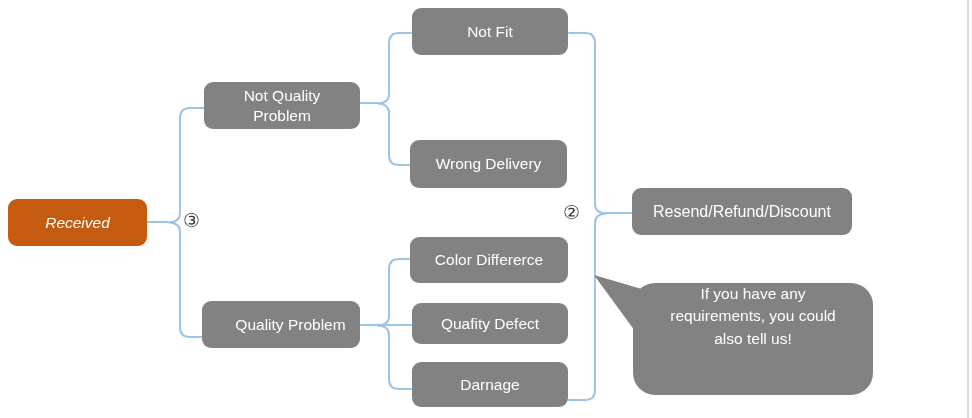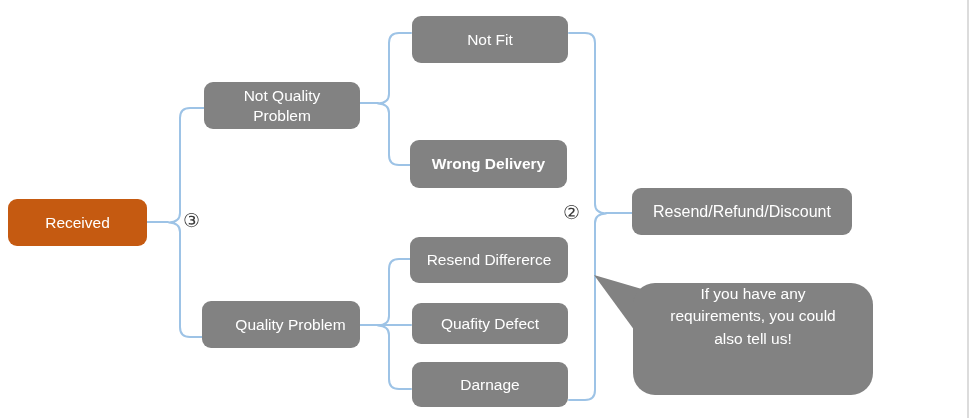--- a/index.html
+++ b/index.html
@@ -27,26 +27,26 @@
     color: var(--node-text);
     border-radius: 9px;
     display: flex;
     align-items: center;
     justify-content: center;
     text-align: center;
     font-size: 15.5px;
     line-height: 1.25;
     box-sizing: border-box;
   }
-  .node.orange { background: var(--received-orange); }
+  .node.orange { background: var(--received-orange); font-style: italic; }
   .node-received        { left: 8px;   top: 199px; width: 139px; height: 47px; }
   .node-not-quality     { left: 204px; top: 82px;  width: 156px; height: 47px; padding: 0 22px; }
   .node-quality         { left: 202px; top: 301px; width: 158px; height: 47px; padding-left: 19px; }
-  .node-not-fit         { left: 412px; top: 8px;   width: 156px; height: 47px; margin-top: 8px; }
-  .node-wrong-delivery  { left: 410px; top: 140px; width: 157px; height: 48px; font-weight: bold; }
+  .node-not-fit         { left: 412px; top: 8px;   width: 156px; height: 47px; }
+  .node-wrong-delivery  { left: 410px; top: 140px; width: 157px; height: 48px; }
   .node-color-diff      { left: 410px; top: 237px; width: 158px; height: 46px; }
   .node-quafity-defect  { left: 412px; top: 303px; width: 156px; height: 41px; }
   .node-darnage         { left: 412px; top: 362px; width: 156px; height: 45px; }
   .node-resend          { left: 632px; top: 188px; width: 220px; height: 47px; font-size: 16px; }
   .callout {
     position: absolute;
     left: 633px; top: 283px; width: 240px; height: 112px;
     background: var(--node-gray);
     color: var(--node-text);
     border-radius: 22px;
@@ -111,21 +111,21 @@
 
   <div class="node node-not-fit">
     <span>Not Fit</span>
   </div>
 
   <div class="node node-wrong-delivery">
     <span>Wrong Delivery</span>
   </div>
 
   <div class="node node-color-diff">
-    <span>Resend Differerce</span>
+    <span>Color Differerce</span>
   </div>
 
   <div class="node node-quafity-defect">
     <span>Quafity Defect</span>
   </div>
 
   <div class="node node-darnage">
     <span>Darnage</span>
   </div>
 

